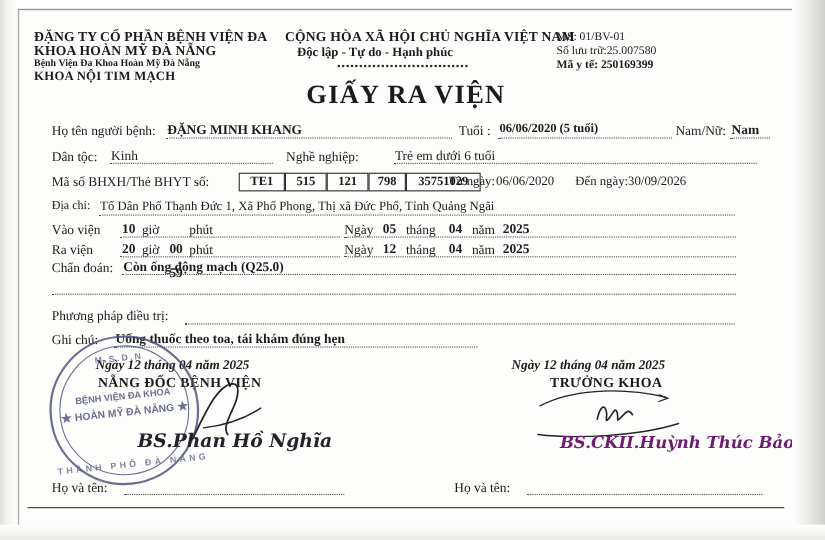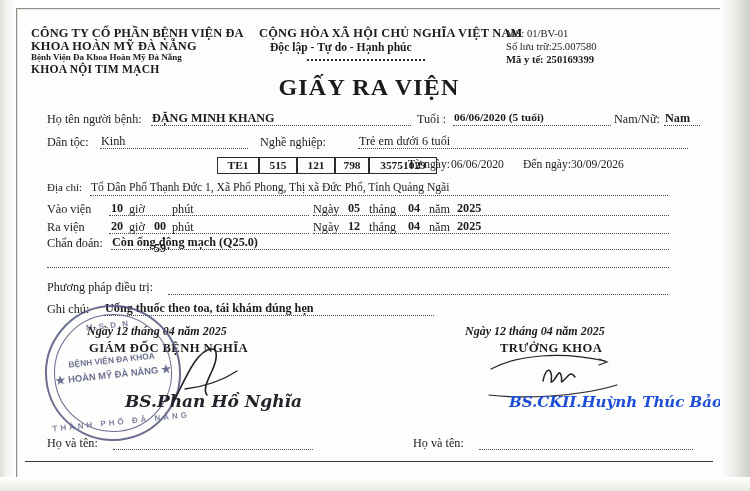--- a/index.html
+++ b/index.html
@@ -182,21 +182,21 @@
   .hand-sig-left {
     position: absolute;
     left: 108px; top: 384px;
     font-size: 17px;
     color: #23232b;
   }
   .hand-sig-right {
     position: absolute;
     left: 492px; top: 386px;
     font-size: 15px;
-    color: #1d4ed8;
+    color: #701a75;
   }
   .scrawl-left {
     position: absolute;
     left: 150px; top: 336px;
     width: 90px; height: 60px;
   }
   .scrawl-right {
     position: absolute;
     left: 470px; top: 338px;
     width: 140px; height: 56px;
@@ -212,21 +212,21 @@
   .speck { position: absolute; background: #d7d7d2; border-radius: 50%; }
 </style>
 </head>
 <body>
 
 <div id="scan">
 
   <div class="paper">
     <div class="inner">
 
-      <div class="t org1 caps">CÔNG TY CỔ PHẦN BỆNH VIỆN ĐA</div>
+      <div class="t org1 caps">ĐẶNG TY CỔ PHẦN BỆNH VIỆN ĐA</div>
       <div class="t org2 caps">KHOA HOÀN MỸ ĐÀ NẴNG</div>
       <div class="t org3">Bệnh Viện Đa Khoa Hoàn Mỹ Đà Nẵng</div>
       <div class="t org4 caps">KHOA NỘI TIM MẠCH</div>
 
       <div class="t nation1 caps">CỘNG HÒA XÃ HỘI CHỦ NGHĨA VIỆT NAM</div>
       <div class="t nation2">Độc lập - Tự do - Hạnh phúc</div>
       <div class="nation-rule"></div>
 
       <div class="t msblock ms1">
         <span>MS:</span>
@@ -255,20 +255,21 @@
       <div class="dots" style="left:647px; top:116px; width:36px;"></div>
 
       <div class="t lbl" style="left:30px; top:127px;">Dân tộc:</div>
       <div class="t valn" style="left:84px; top:126px;">Kinh</div>
       <div class="dots" style="left:83px; top:139px; width:148px;"></div>
 
       <div class="t lbl" style="left:243px; top:127px;">Nghề nghiệp:</div>
       <div class="t valn" style="left:342px; top:126px;">Trẻ em dưới 6 tuổi</div>
       <div class="dots" style="left:341px; top:139px; width:330px;"></div>
 
+      <div class="t lbl" style="left:30px; top:150px;">Mã số BHXH/Thẻ BHYT số:</div>
       <div id="bh-boxes">
           <div class="bhbox" style="left: 200px; top: 148px; width: 40px;">TE1</div>
           <div class="bhbox" style="left: 242px; top: 148px; width: 36px;">515</div>
           <div class="bhbox" style="left: 280px; top: 148px; width: 36px;">121</div>
           <div class="bhbox" style="left: 318px; top: 148px; width: 32px;">798</div>
           <div class="bhbox" style="left: 352px; top: 148px; width: 66px;">35751029</div>
         </div>
 
       <div class="t lbl" style="left:391px; top:150px; font-size:11.6px;">Từ ngày:</div>
       <div class="t valn" style="left:434px; top:150px; font-size:11.6px;">06/06/2020</div>
@@ -315,21 +316,21 @@
       <div class="dots" style="left:30px; top:258px; width:622px;"></div>
 
       <div class="t lbl" style="left:30px; top:272px;">Phương pháp điều trị:</div>
       <div class="dots" style="left:151px; top:285px; width:500px;"></div>
 
       <div class="t lbl" style="left:30px; top:294px;">Ghi chú:</div>
       <div class="t val" style="left:88px; top:293px;">Uống thuốc theo toa, tái khám đúng hẹn</div>
       <div class="dots" style="left:87px; top:306px; width:330px;"></div>
 
       <div class="t sig-date" style="left:70px; top:316px;">Ngày 12 tháng 04 năm 2025</div>
-      <div class="t sig-role" style="left:72px; top:333px;">GIÁM ĐỐC BỆNH NGHĨA</div>
+      <div class="t sig-role" style="left:72px; top:333px;">NẴNG ĐỐC BỆNH VIỆN</div>
 
       <div class="stamp">
         <div class="stamp-in">
           <div class="stamp-arc-top">M.S.D.N</div>
           <div class="stamp-star l">★</div>
           <div class="stamp-star r">★</div>
           <div class="stamp-l1">BỆNH VIỆN ĐA KHOA</div>
           <div class="stamp-l2">HOÀN MỸ ĐÀ NẴNG</div>
           <div class="stamp-arc-bot">THÀNH PHỐ ĐÀ NẴNG</div>
         </div>

